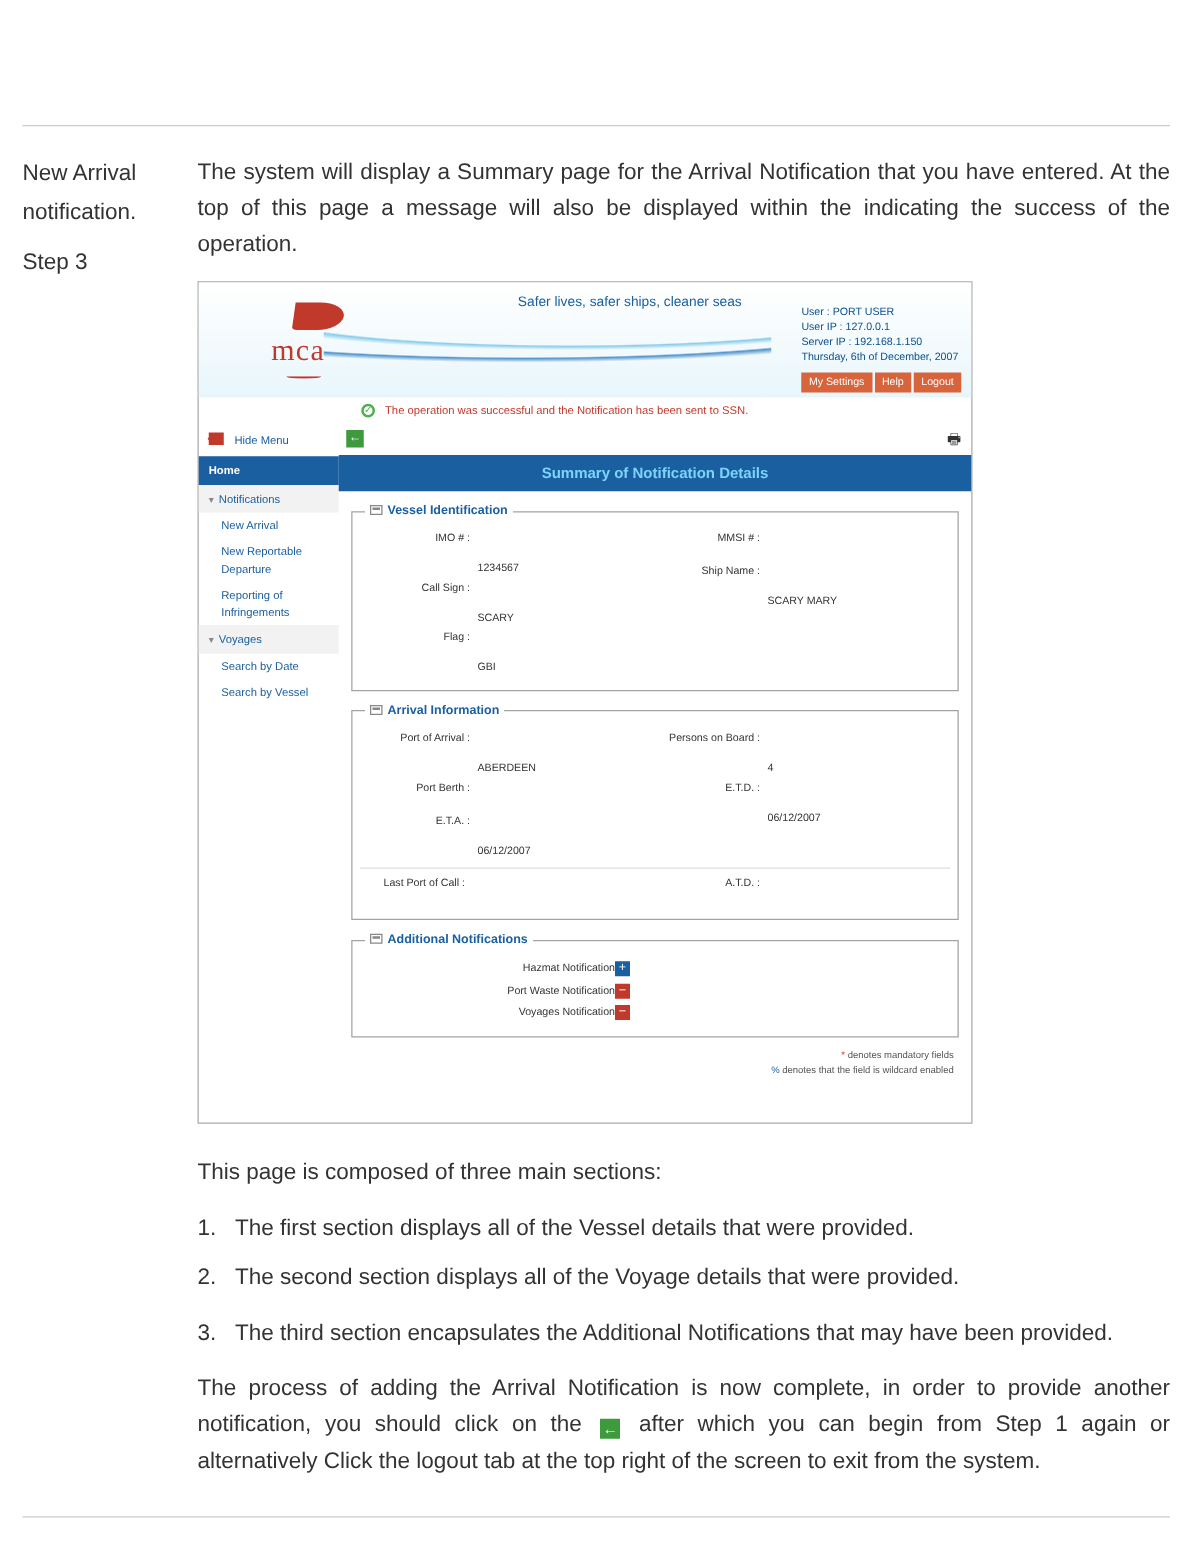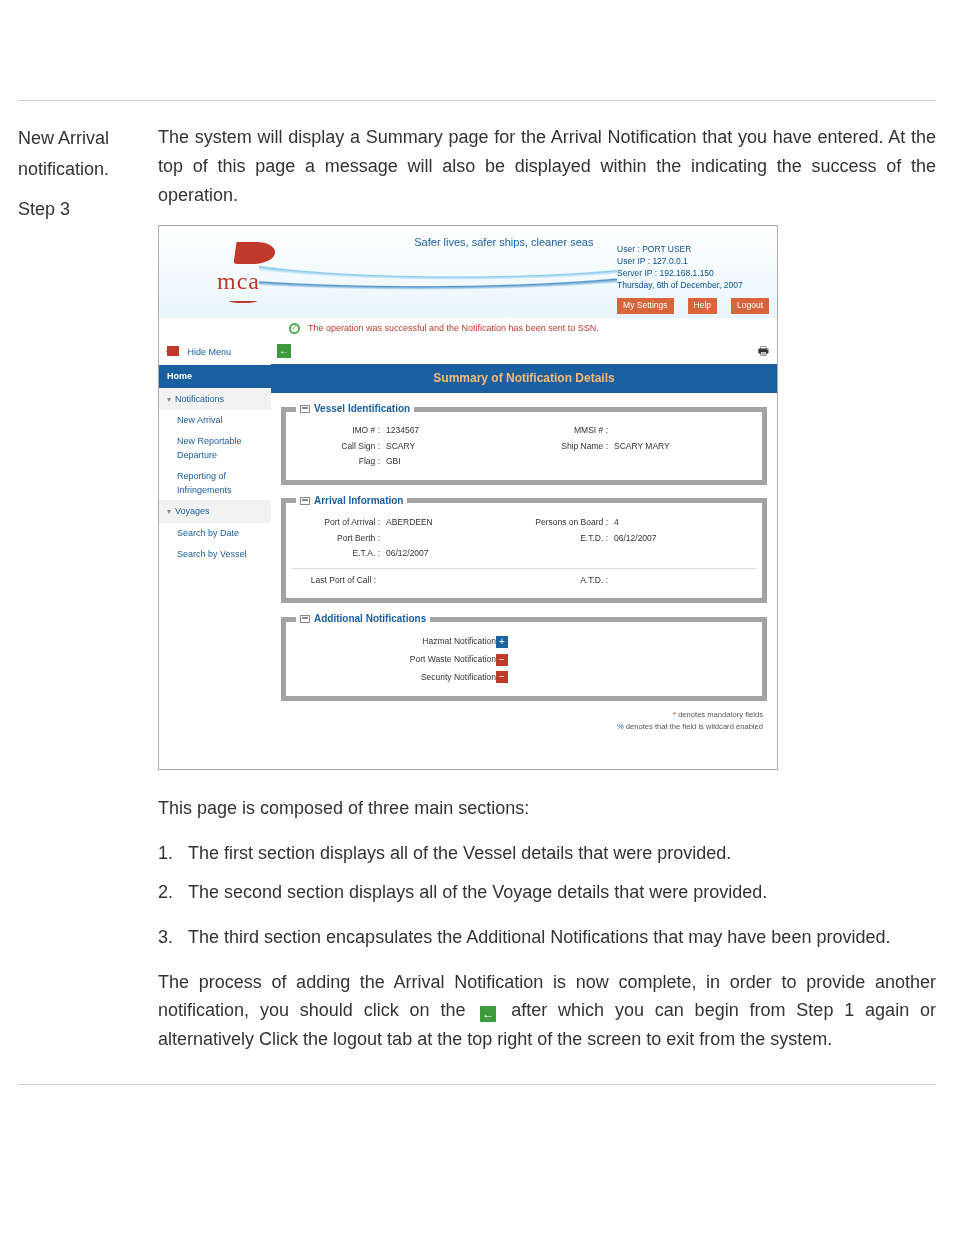--- a/index.html
+++ b/index.html
@@ -98,21 +98,21 @@
   position: absolute;
   right: 8px; top: 18px;
   font-size: 8.5px;
   color: #0a4f8f;
   line-height: 1.4;
   text-align: left;
 }
 .app .userbox .tabs {
   margin-top: 6px;
   display: flex;
-  gap: 14px;
+  gap: 2px;
 }
 .app .userbox .tab {
   background: #d8643c;
   color: #fff;
   padding: 2px 6px;
   font-size: 8.5px;
 }
 .app .msgbar {
   display: flex; align-items: center;
   gap: 8px;
@@ -173,28 +173,28 @@
 .app .side .sec::before {
   content: "▾"; font-size:8px; margin-right:4px; color:#888;
 }
 .app .side .item {
   color: #1a5fa0;
   padding: 3px 8px 3px 18px;
 }
 .app .content { flex: 1; }
 .app .banner {
   background: #1a5fa0;
-  color: #fdba74;
+  color: #7dd3fc;
   text-align: center;
   font-size: 12px;
   font-weight: 700;
   padding: 5px;
 }
 .app fieldset {
-  border: 5px solid #a3a3a3;
+  border: 1px solid #a3a3a3;
   margin: 8px 10px;
   padding: 6px 10px 10px;
 }
 .app legend {
   color: #1a5fa0;
   font-weight: 700;
   font-size: 10px;
   padding: 0 4px;
 }
 .app legend .lic {
@@ -202,21 +202,21 @@
   background:#fff; border:1px solid #888; margin-right:4px;
   position:relative; vertical-align:-1px;
 }
 .app legend .lic::before {
   content:""; position:absolute; left:1px; top:1px; width:6px; height:2px; background:#888;
 }
 .app .grid { display:flex; }
 .app .grid .col { flex:1; }
 .app .row { display:flex; padding:1px 0; }
 .app .row .lbl { width: 90px; text-align:right; color:#333; padding-right:6px; font-size:8.5px; }
-.app .row .val { font-size:8.5px; color:#333; }
+.app .row .val { font-size:8.5px; color:#333;margin-top:24px; }
 .app .notif-row { display:flex; align-items:center; padding:2px 0; }
 .app .notif-row .nl { width: 200px; text-align:right; padding-right:0; font-size:8.5px; }
 .app .ic-plus, .app .ic-minus {
   display:inline-block; width:12px; height:12px;
   text-align:center; line-height:12px; color:#fff; font-size:10px;
 }
 .app .ic-plus { background:#1a5fa0; }
 .app .ic-minus { background:#c0392b; }
 .app .legendnote { text-align:right; font-size:7.6px; color:#555; padding: 0 14px 6px; }
 .app .legendnote .r { color:#c0392b; }
@@ -383,21 +383,21 @@
               <legend><span class="lic"></span><span>Additional Notifications</span></legend>
               <div class="notif-row">
                 <div class="nl">Hazmat Notification</div>
                 <span class="ic-plus">+</span>
               </div>
               <div class="notif-row">
                 <div class="nl">Port Waste Notification</div>
                 <span class="ic-minus">−</span>
               </div>
               <div class="notif-row">
-                <div class="nl">Security Notification</div>
+                <div class="nl">Voyages Notification</div>
                 <span class="ic-minus">−</span>
               </div>
             </fieldset>
 
             <div class="legendnote">
               <span class="r">*</span> 
               <span>denotes mandatory fields</span><br>
               <span class="b">%</span> <span>denotes that the field is wildcard enabled</span>
             </div>
           </div>

